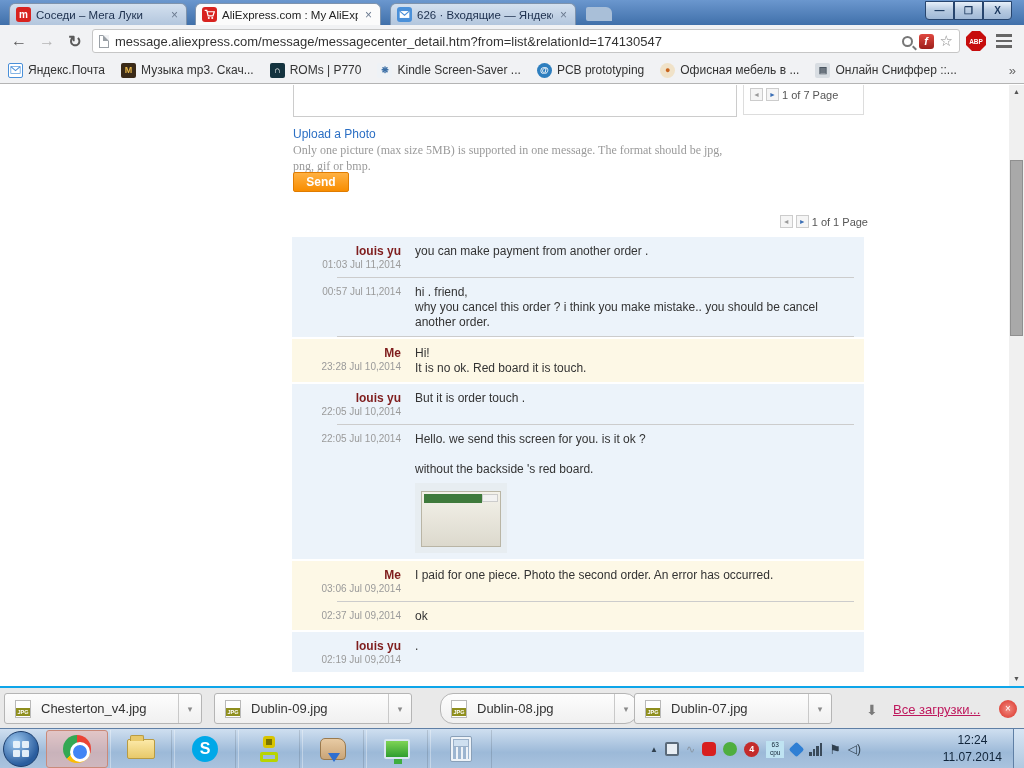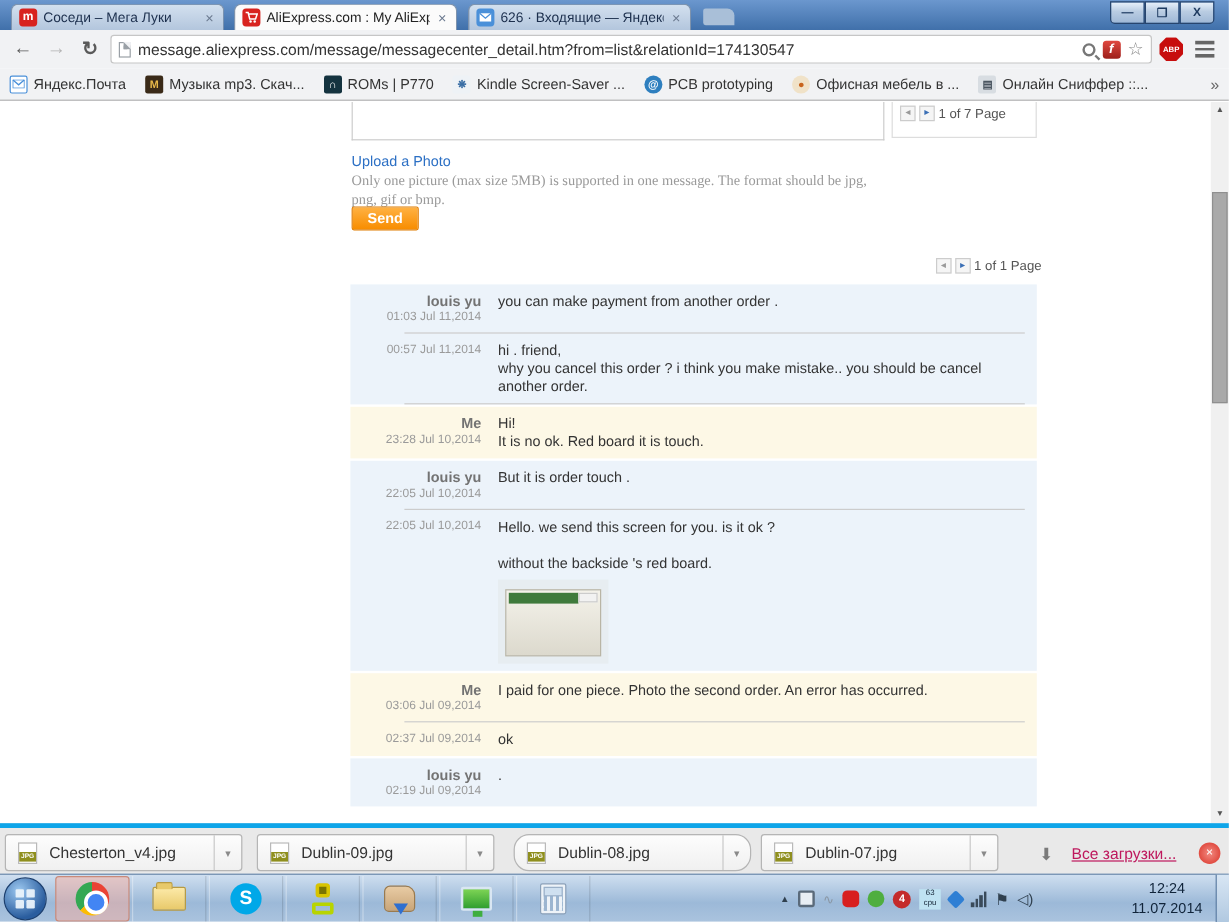--- a/index.html
+++ b/index.html
@@ -89,21 +89,21 @@
     border-radius:2px; color:#fff; font-weight:bold; font-size:12px;
     text-align:center; line-height:18px; }
   #pag-list { position:absolute; right:156px; top:130px; }
 
   #thread { position:absolute; left:292px; top:152px; width:572px; }
   .block { width:100%; margin-bottom:2px; display:flex; flex-direction:column; }
   .block.them { background:#ecf3fa; }
   .block.me   { background:#fdf8e6; }
   .row { display:flex; padding:7px 0 6px 0; }
   .lcol { width:123px; flex:0 0 123px; text-align:right; padding-right:14px; }
-  .sender { font-size:12px; font-weight:bold; color:#737373; line-height:14px; }
+  .sender { font-size:12px; font-weight:bold; color:#7f1d1d; line-height:14px; }
   .time { font-size:10px; color:#9a9a9a; line-height:13px; }
   .msg { flex:1 1 auto; font-size:12px; color:#333; line-height:15px;
     white-space:pre-line; padding-right:10px; }
   .divider { height:1px; background:#ccc; margin:0 10px 0 45px; }
 
   .photo { margin-top:6px; width:92px; height:70px; position:relative;
     background:#e7edf1; }
   .lcd-panel { position:absolute; left:6px; top:8px; right:6px; bottom:6px;
     background:linear-gradient(#f4f2ea,#dcd9cd); border:1px solid #b9b5a5; }
   .lcd-pcb { position:absolute; left:2px; top:2px; right:18px; height:9px;
@@ -114,21 +114,21 @@
   
   #scrollbar { position:absolute; right:0; top:0; width:15px; height:601px;
     background:#f0f0f0; }
   .sb-arrow { position:absolute; left:0; width:15px; height:14px; color:#555;
     font-size:7px; text-align:center; line-height:14px; }
   #sb-thumb { position:absolute; left:1px; top:75px; width:13px; height:176px;
     background:#a9a9a9; border:1px solid #8f8f8f; }
 
   
   #downloadbar { position:absolute; left:0; top:686px; width:1024px; height:42px;
-    background:#e9e9e9; border-top:4px solid #0ea5e9; }
+    background:#e9e9e9; border-top:2px solid #0ea5e9; }
   .dlitem { position:absolute; top:5px; width:198px; height:31px;
     background:linear-gradient(#fdfdfd,#f0f0f0); border:1px solid #b5b5b5;
     border-radius:3px; display:flex; align-items:center; padding:0 0 0 10px; }
   .jpgicon { width:16px; height:18px; background:#fff; border:1px solid #b9b9b9;
     position:relative; flex:0 0 16px; }
   .jpgicon:after { content:"JPG"; position:absolute; left:0; right:0; bottom:1px;
     height:8px; background:#8f8f1e; color:#fff; font-size:5.5px; font-weight:bold;
     text-align:center; line-height:8px; }
   .dlname { flex:1 1 auto; font-size:13px; color:#333; padding-left:10px;
     white-space:nowrap; overflow:hidden; }
@@ -434,21 +434,21 @@
     <span class="dlname">Chesterton_v4.jpg</span>
     <span class="dlsep"></span>
       <span class="dlchev">▾</span>
   </div>
   <div class="dlitem" style="left:214px;">
     <span class="jpgicon"></span>
     <span class="dlname">Dublin-09.jpg</span>
     <span class="dlsep"></span>
       <span class="dlchev">▾</span>
   </div>
-  <div class="dlitem" style="left:428px;border-radius:13px;">
+  <div class="dlitem" style="left:440px;border-radius:13px;">
     <span class="jpgicon"></span>
     <span class="dlname">Dublin-08.jpg</span>
     <span class="dlsep"></span>
       <span class="dlchev">▾</span>
   </div>
   <div class="dlitem" style="left:634px;">
     <span class="jpgicon"></span>
     <span class="dlname">Dublin-07.jpg</span>
     <span class="dlsep"></span>
       <span class="dlchev">▾</span>

